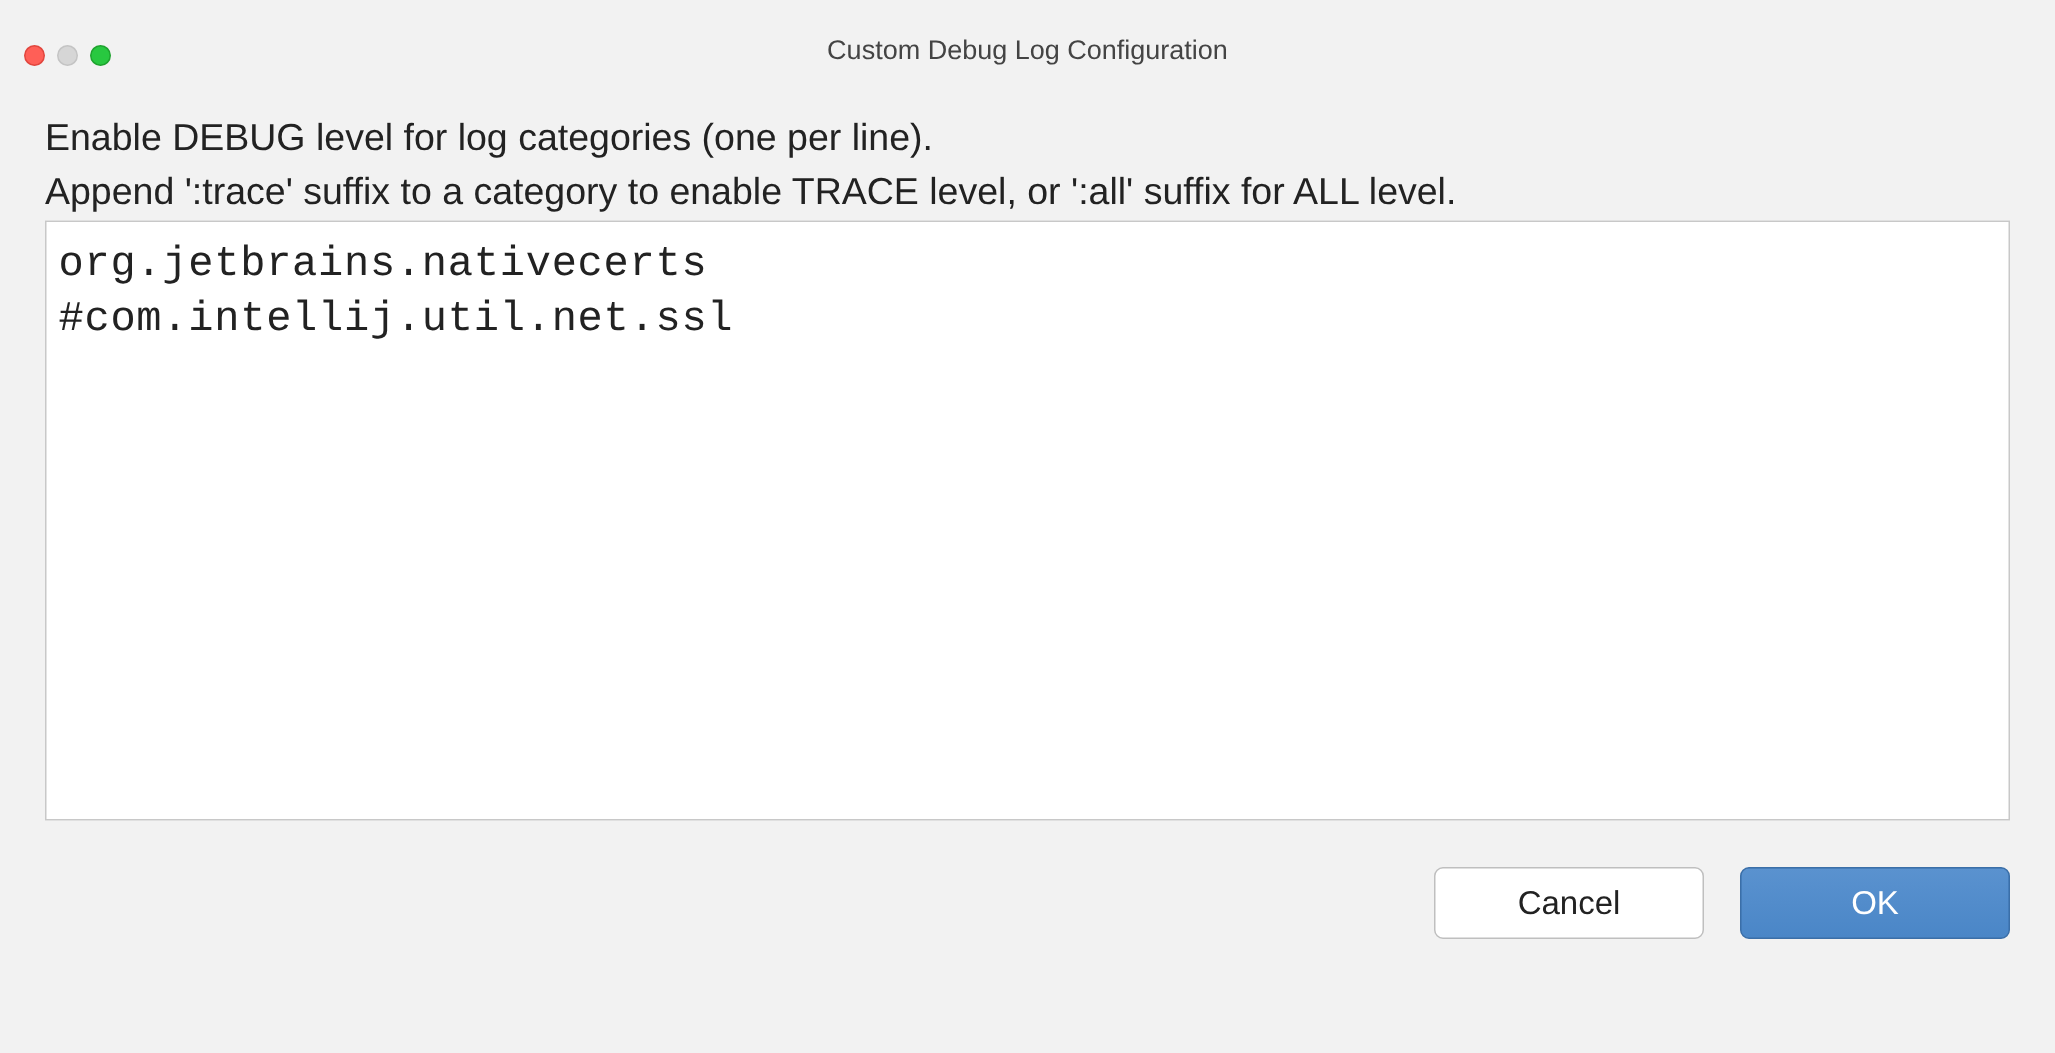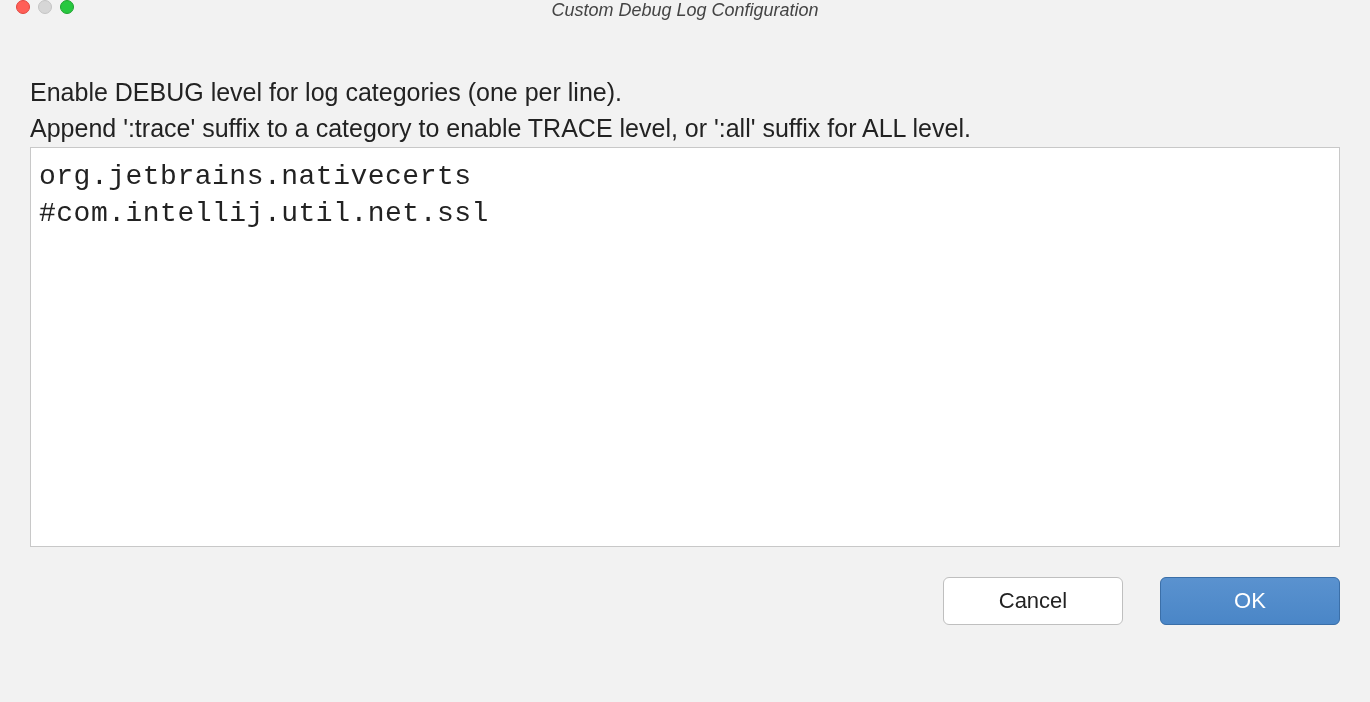--- a/index.html
+++ b/index.html
@@ -10,24 +10,23 @@
     body {
       font-family: -apple-system, BlinkMacSystemFont, "Helvetica Neue", Arial, sans-serif;
       background: #f2f2f2;
       width: 1370px;
       height: 702px;
       overflow: hidden;
     }
     .titlebar {
       height: 44px;
       display: flex;
-      align-items: flex-start;
+      align-items: flex-end;
       position: relative;
       padding: 0 16px;
-      font-style: italic;
     }
     .traffic-lights {
       display: flex;
       gap: 8px;
       align-items: center;
     }
     .traffic-light {
       width: 14px;
       height: 14px;
       border-radius: 50%;
@@ -84,21 +83,20 @@
     .btn {
       min-width: 180px;
       height: 48px;
       border-radius: 6px;
       font-size: 22px;
       cursor: pointer;
       display: flex;
       align-items: center;
       justify-content: center;
       font-weight: 400;
-      margin-left: 13px;
     }
     .btn-cancel {
       background: #ffffff;
       border: 1px solid #bfbfbf;
       color: #222;
     }
     .btn-ok {
       background: #4a86c7;
       border: 1px solid #3b6fa8;
       color: #ffffff;

